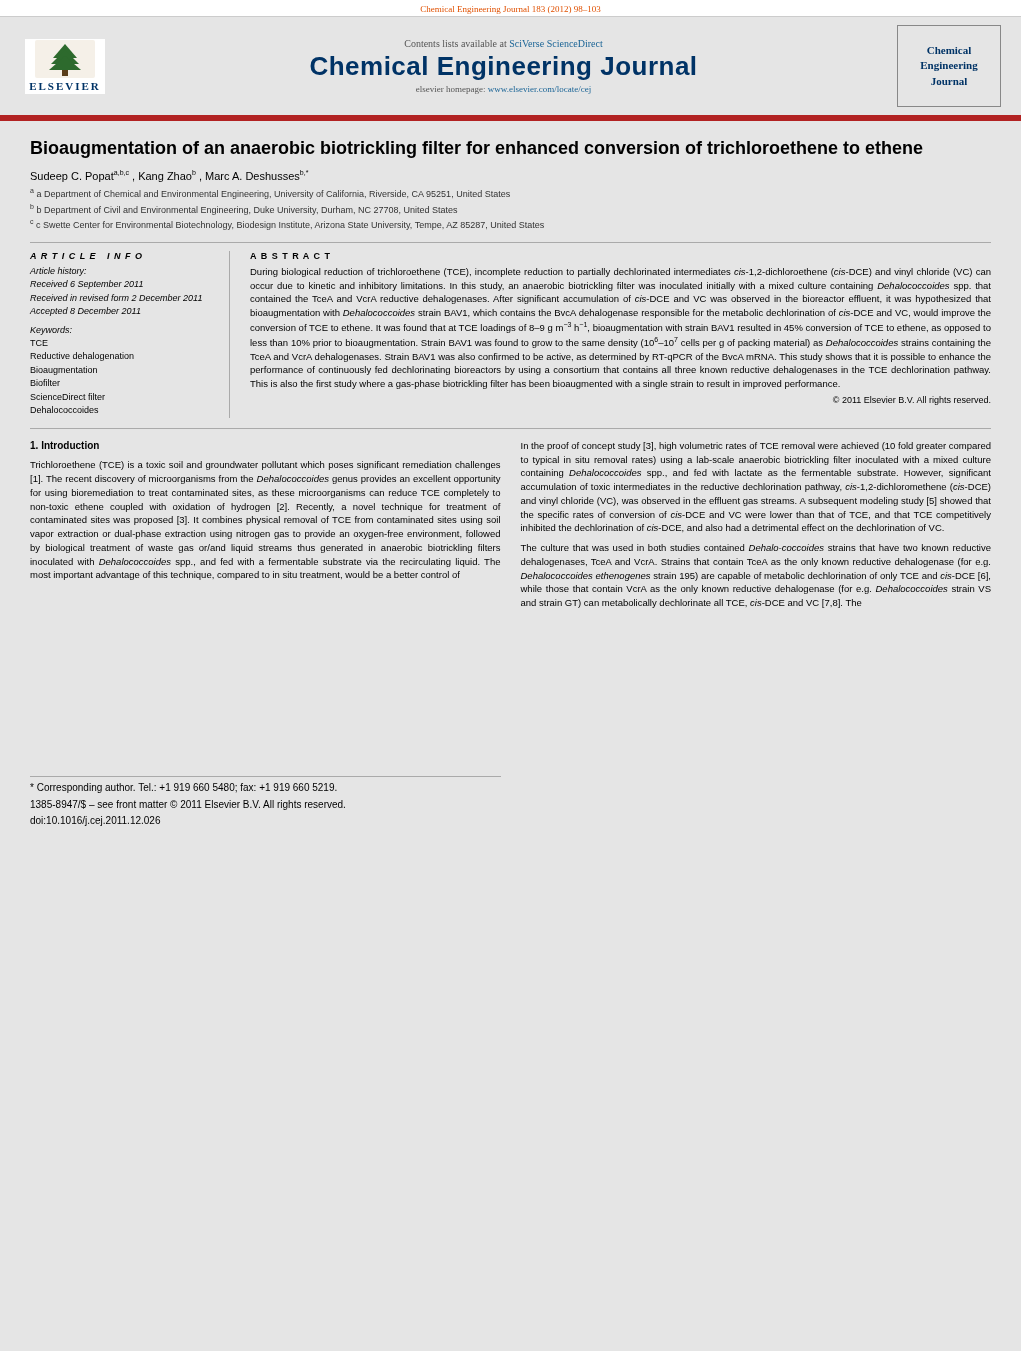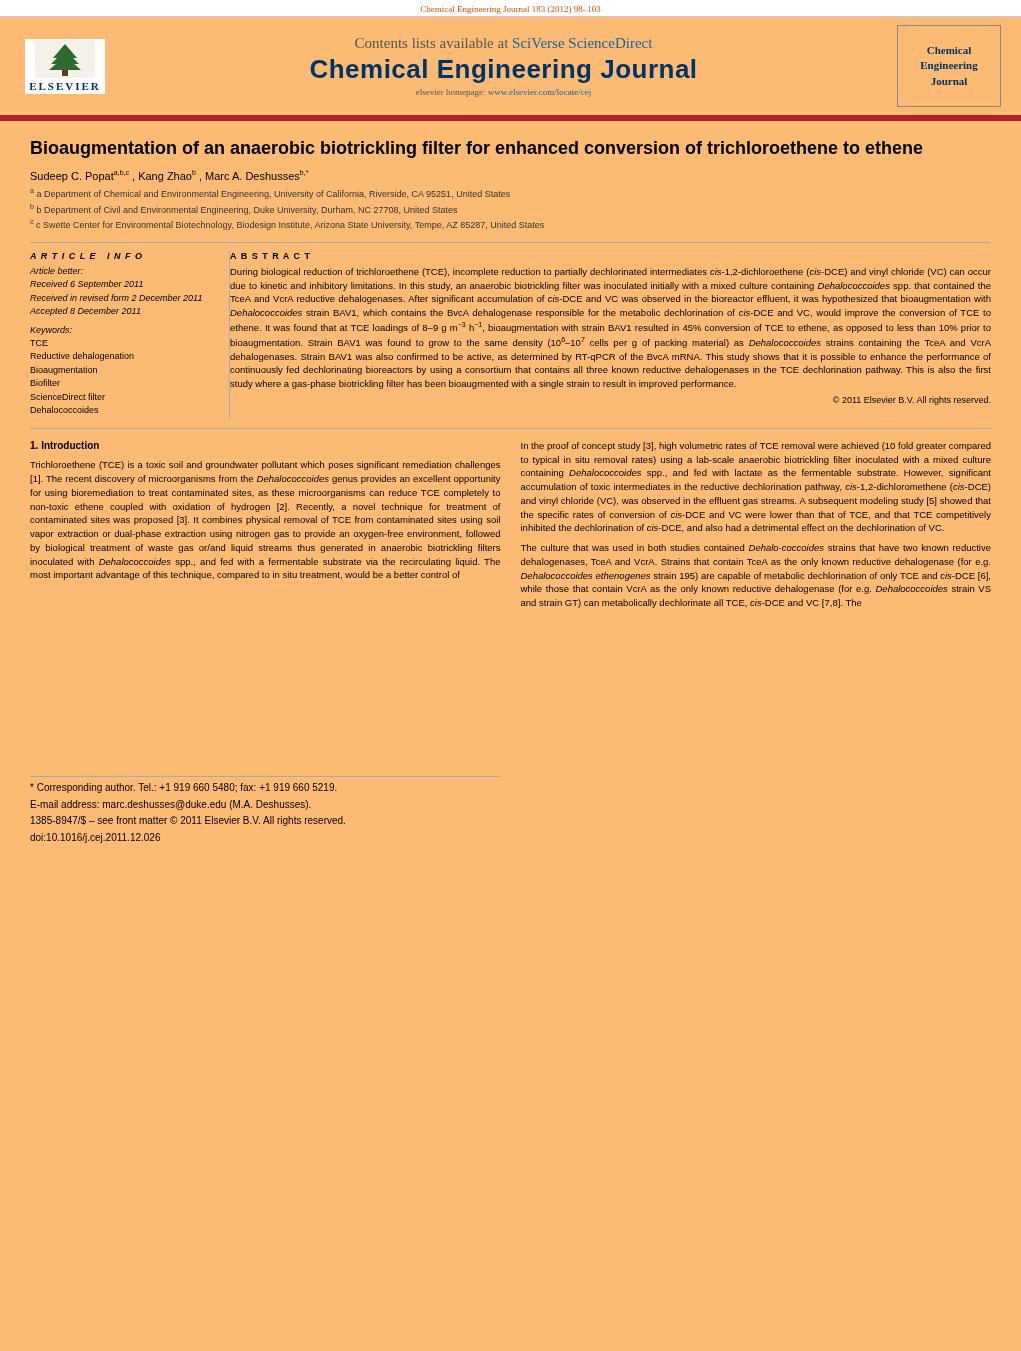--- a/index.html
+++ b/index.html
@@ -7,21 +7,21 @@
       background: #fff;
       font-family: 'Times New Roman', Times, serif;
       font-size: 10px;
       color: #000;
       width: 1021px;
       min-height: 1351px;
     }
     .page {
       width: 1021px;
       min-height: 1351px;
-      background: #fdba74;
+      background: #e5e5e5;
       padding: 0;
     }
     
     .journal-bar {
       background: #fff;
       text-align: center;
       padding: 4px 0 2px;
       font-size: 9px;
       color: #e05000;
       border-bottom: 1px solid #ccc;
@@ -59,21 +59,21 @@
     }
     .header-center {
       flex: 1;
       display: flex;
       flex-direction: column;
       align-items: center;
       justify-content: center;
       gap: 2px;
     }
     .sciverse-line {
-      font-size: 15px;
+      font-size: 10px;
       color: #555;
     }
     .journal-title-main {
       font-size: 26px;
       font-weight: bold;
       color: #003366;
       font-family: Arial, sans-serif;
       letter-spacing: 0.5px;
     }
     .journal-homepage {
@@ -126,20 +126,21 @@
       margin-bottom: 10px;
       font-family: Arial, sans-serif;
       line-height: 1.4;
     }
     .affil-line {
       margin-bottom: 1px;
     }
     
     .info-columns {
       display: flex;
+      gap: 20px;
       margin-bottom: 10px;
       border-top: 1px solid #aaa;
       padding-top: 8px;
     }
     .article-info {
       width: 200px;
       flex-shrink: 0;
       border-right: 1px solid #aaa;
       padding-right: 10px;
     }
@@ -320,21 +321,21 @@
         <sup>c</sup>
         <span>c Swette Center for Environmental Biotechnology, Biodesign Institute, Arizona State University, Tempe, AZ 85287, United States</span>
       </div>
     </div>
 
     <div class="info-columns">
 
       <div class="article-info">
         <div class="info-section-title">A R T I C L E &nbsp; I N F O</div>
         <div class="article-history">
-          <div><em>Article better:</em></div>
+          <div><em>Article history:</em></div>
           <div>Received 6 September 2011</div>
           <div>Received in revised form 2 December 2011</div>
           <div>Accepted 8 December 2011</div>
         </div>
         <div class="keywords-label">
           <em>Keywords:</em>
         </div>
         <div class="keywords-list">
           <div>TCE</div>
           <div>Reductive dehalogenation</div>
@@ -363,21 +364,20 @@
           <span>1.</span>
           <span>Introduction</span>
         </div>
         <div class="body-para">
           Trichloroethene (TCE) is a toxic soil and groundwater pollutant which poses significant remediation challenges [1]. The recent discovery of microorganisms from the <em>Dehalococcoides</em> genus provides an excellent opportunity for using bioremediation to treat contaminated sites, as these microorganisms can reduce TCE completely to non-toxic ethene coupled with oxidation of hydrogen [2]. Recently, a novel technique for treatment of contaminated sites was proposed [3]. It combines physical removal of TCE from contaminated sites using soil vapor extraction or dual-phase extraction using nitrogen gas to provide an oxygen-free environment, followed by biological treatment of waste gas or/and liquid streams thus generated in anaerobic biotrickling filters inoculated with <em>Dehalococcoides</em> spp., and fed with a fermentable substrate via the recirculating liquid. The most important advantage of this technique, compared to in situ treatment, would be a better control of
         </div>
 
         <div style="height: 180px;"></div>
         <div class="footnote-area">
           <div class="footnote-line">* Corresponding author. Tel.: +1 919 660 5480; fax: +1 919 660 5219.</div>
-          <div class="footnote-line">E-mail address: marc.deshusses@duke.edu (M.A. Deshusses).</div>
           <div class="footnote-line">1385-8947/$ – see front matter © 2011 Elsevier B.V. All rights reserved.</div>
           <div class="footnote-line">doi:10.1016/j.cej.2011.12.026</div>
         </div>
       </div>
 
       <div class="body-col">
         <div class="body-para">
           In the proof of concept study [3], high volumetric rates of TCE removal were achieved (10 fold greater compared to typical in situ removal rates) using a lab-scale anaerobic biotrickling filter inoculated with a mixed culture containing <em>Dehalococcoides</em> spp., and fed with lactate as the fermentable substrate. However, significant accumulation of toxic intermediates in the reductive dechlorination pathway, <em>cis</em>-1,2-dichloromethene (<em>cis</em>-DCE) and vinyl chloride (VC), was observed in the effluent gas streams. A subsequent modeling study [5] showed that the specific rates of conversion of <em>cis</em>-DCE and VC were lower than that of TCE, and that TCE competitively inhibited the dechlorination of <em>cis</em>-DCE, and also had a detrimental effect on the dechlorination of VC.
         </div>
         <div class="body-para">

